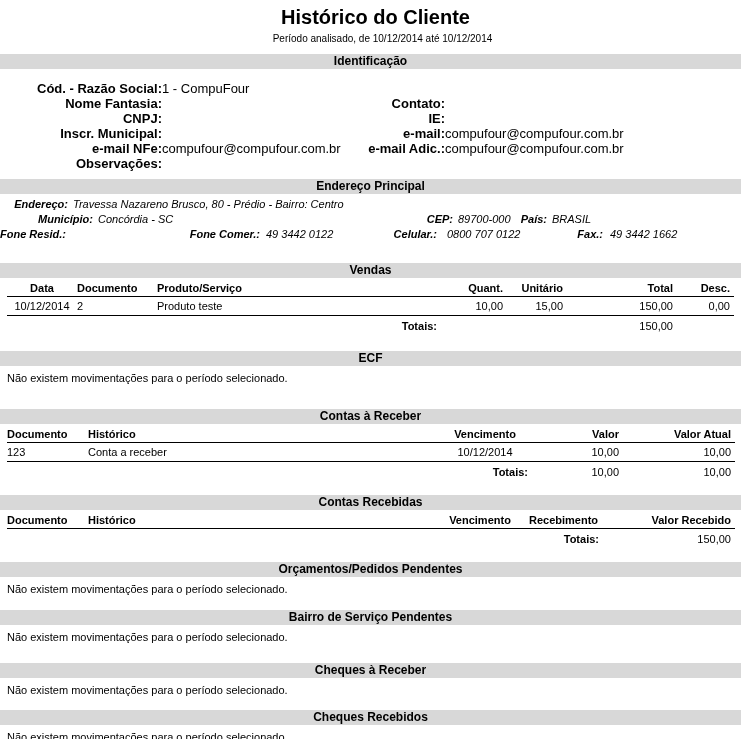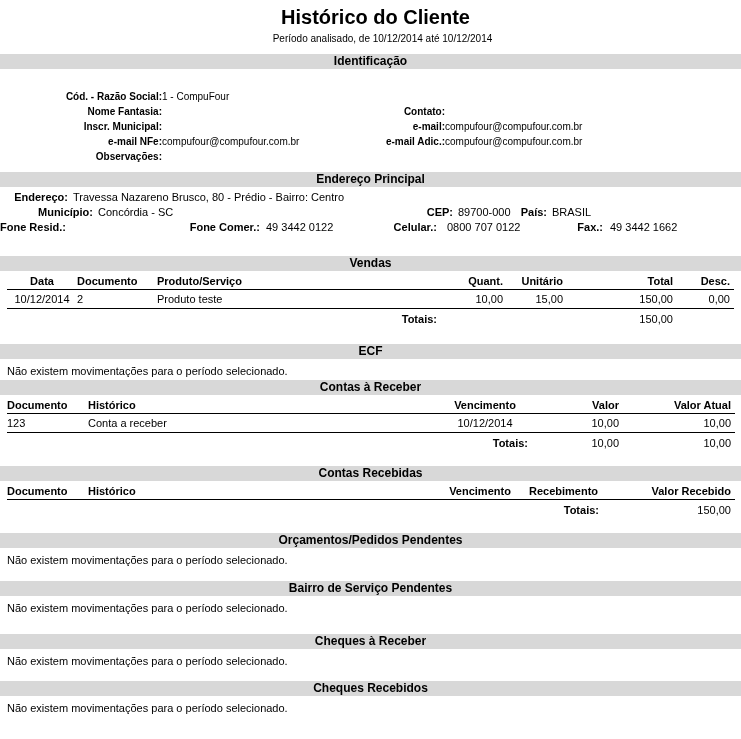--- a/index.html
+++ b/index.html
@@ -14,38 +14,38 @@
   .page-subtitle { margin-top: 5px; text-align: center; font-size: 10px; line-height: 12px; padding-left: 24px; }
 
   .band {
     background: #d8d8d8; height: 15px; line-height: 15px;
     text-align: center; font-weight: bold; font-size: 12px; width: 741px;
   }
   .b1 { margin-top: 9px; }
   .b2 { margin-top: 8px; }
   .b3 { margin-top: 21px; }
   .b4 { margin-top: 14px; }
-  .b5 { margin-top: 2px; }
+  .b5 { margin-top: 24px; }
   .b6 { margin-top: 12px; }
   .b7 { margin-top: 12px; }
   .b8 { margin-top: 14px; }
   .b9 { margin-top: 19px; }
   .b10 { margin-top: 13px; }
 
   .empty-msg { margin: 6px 0 0 7px; font-size: 11px; line-height: 13px; }
 
   
-  table.kv { border-collapse: collapse; table-layout: fixed; width: 741px; margin-top: 20px; font-size: 10px; }
+  table.kv { border-collapse: collapse; table-layout: fixed; width: 741px; margin-top: 12px; font-size: 13px; }
   table.kv td { height: 15px; padding: 0; vertical-align: middle; overflow: hidden; white-space: nowrap; }
   td.lbl { font-weight: bold; text-align: right; padding-right: 4px; }
   td.val { text-align: left; padding-left: 4px; }
 
   
   .addr { margin-top: 3px; }
-  .addr-row { position: relative; height: 15px; }
+  .addr-row { position: relative; height: 15px; font-style: italic; }
   .addr-row span { position: absolute; top: 0; line-height: 15px; white-space: nowrap; }
   .a-lbl { font-weight: bold; text-align: right; }
 
   
   table.tbl { border-collapse: collapse; table-layout: fixed; margin-left: 7px; margin-top: 2px; font-size: 11px; }
   table.tbl th, table.tbl td { padding: 0; overflow: hidden; white-space: nowrap; vertical-align: middle; }
   table.tbl thead th { font-weight: bold; height: 16px; border-bottom: 1px solid #000; }
   table.tbl tr.data td { height: 19px; border-bottom: 1px solid #000; }
   table.tbl tr.totals td { height: 22px; }
   .al { text-align: left; }
@@ -74,20 +74,26 @@
     </colgroup>
   <tbody>
       <tr>
     <td class="lbl">Cód. - Razão Social:</td>
     <td class="val" colspan="3">1 - CompuFour</td>
   </tr>
   <tr>
     <td class="lbl">Nome Fantasia:</td>
     <td class="val"></td>
     <td class="lbl">Contato:</td>
+    <td class="val"></td>
+  </tr>
+  <tr>
+    <td class="lbl">CNPJ:</td>
+    <td class="val"></td>
+    <td class="lbl">IE:</td>
     <td class="val"></td>
   </tr>
   <tr>
     <td class="lbl">Inscr. Municipal:</td>
     <td class="val"></td>
     <td class="lbl">e-mail:</td>
     <td class="val">compufour@compufour.com.br</td>
   </tr>
   <tr>
     <td class="lbl">e-mail NFe:</td>

